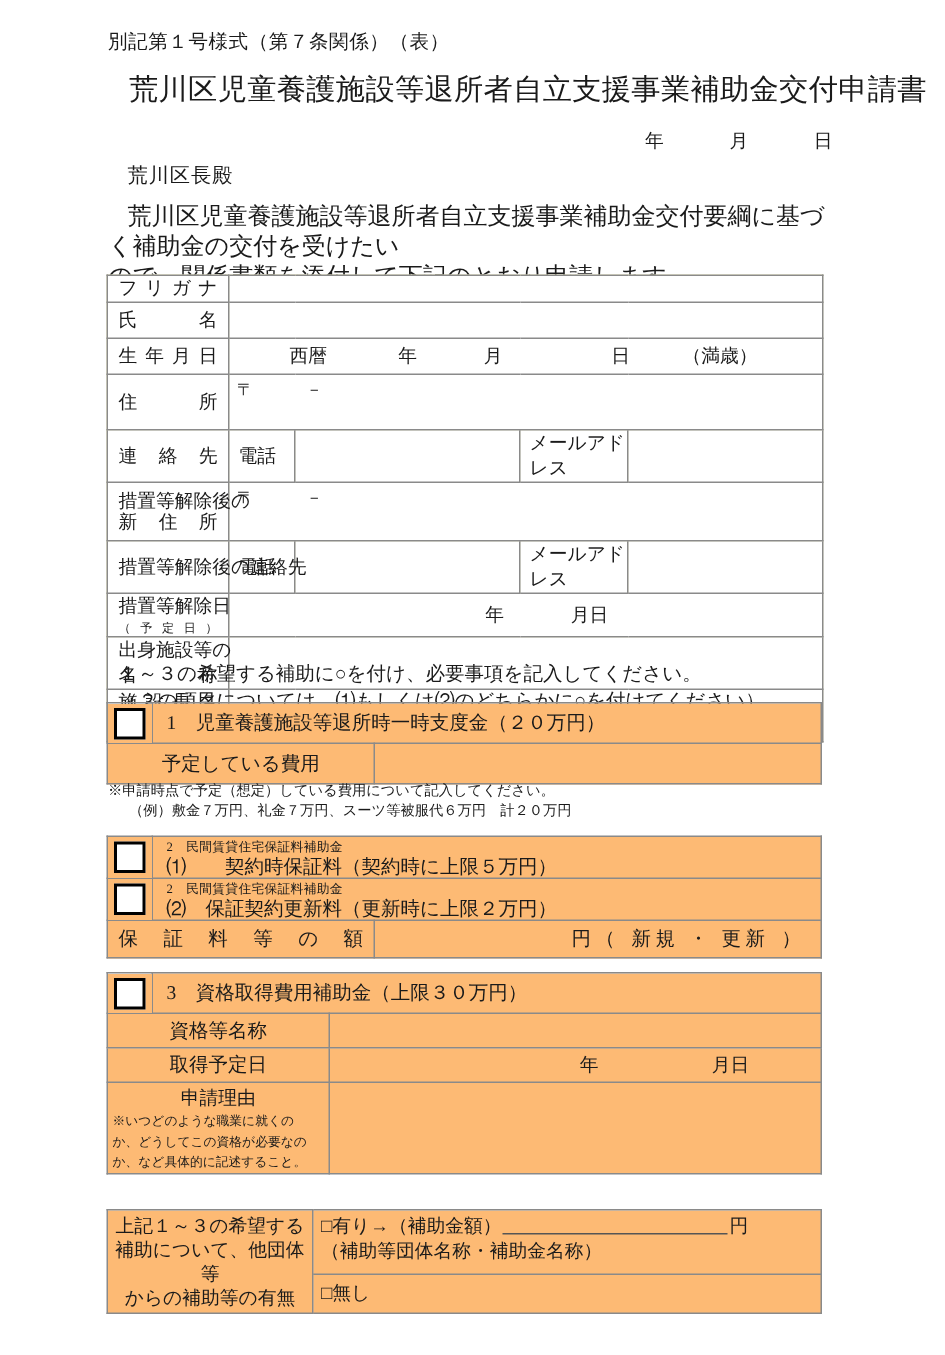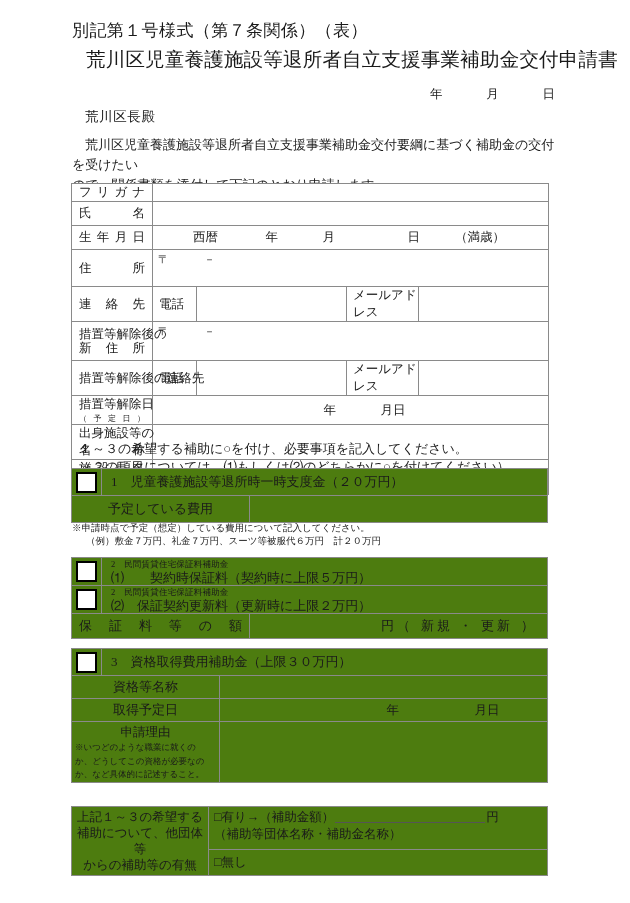--- a/index.html
+++ b/index.html
@@ -20,21 +20,21 @@
     width: 630px;
     height: 903px;
     box-sizing: border-box;
   }
 
   
   .form-code {
     position: absolute;
     left: 72px;
     top: 19px;
-    font-size: 17px;
+    font-size: 13px;
     letter-spacing: 0.4px;
     white-space: nowrap;
   }
   .doc-title {
     position: absolute;
     left: 86px;
     top: 46px;
     font-size: 19.5px;
     letter-spacing: 0.2px;
     white-space: nowrap;
@@ -54,21 +54,21 @@
     top: 108px;
     font-size: 13.5px;
     letter-spacing: 0.6px;
     white-space: nowrap;
   }
   .intro {
     position: absolute;
     left: 72px;
     top: 135px;
     width: 490px;
-    font-size: 13px;
+    font-size: 16px;
     line-height: 20px;
   }
   .intro .l1 { text-indent: 13px; display: block; }
   .intro .l2 { display: block; }
 
   
   .tbl {
     position: absolute;
     border-collapse: collapse;
     table-layout: fixed;
@@ -129,21 +129,21 @@
     line-height: 18px;
     white-space: nowrap;
   }
 
   
   .sec-tbl { position: absolute; border-collapse: collapse; table-layout: fixed; }
   .sec-tbl td {
     border: 1px solid #8a8a8a;
     padding: 0;
     font-size: 13px;
-    background: #4d7c0f;
+    background: #fdba74;
     vertical-align: middle;
   }
   .chk-cell {
     padding: 0 !important;
     width: 30px;
     position: relative;
   }
   .chkbox {
     width: 21px;
     height: 21px;

